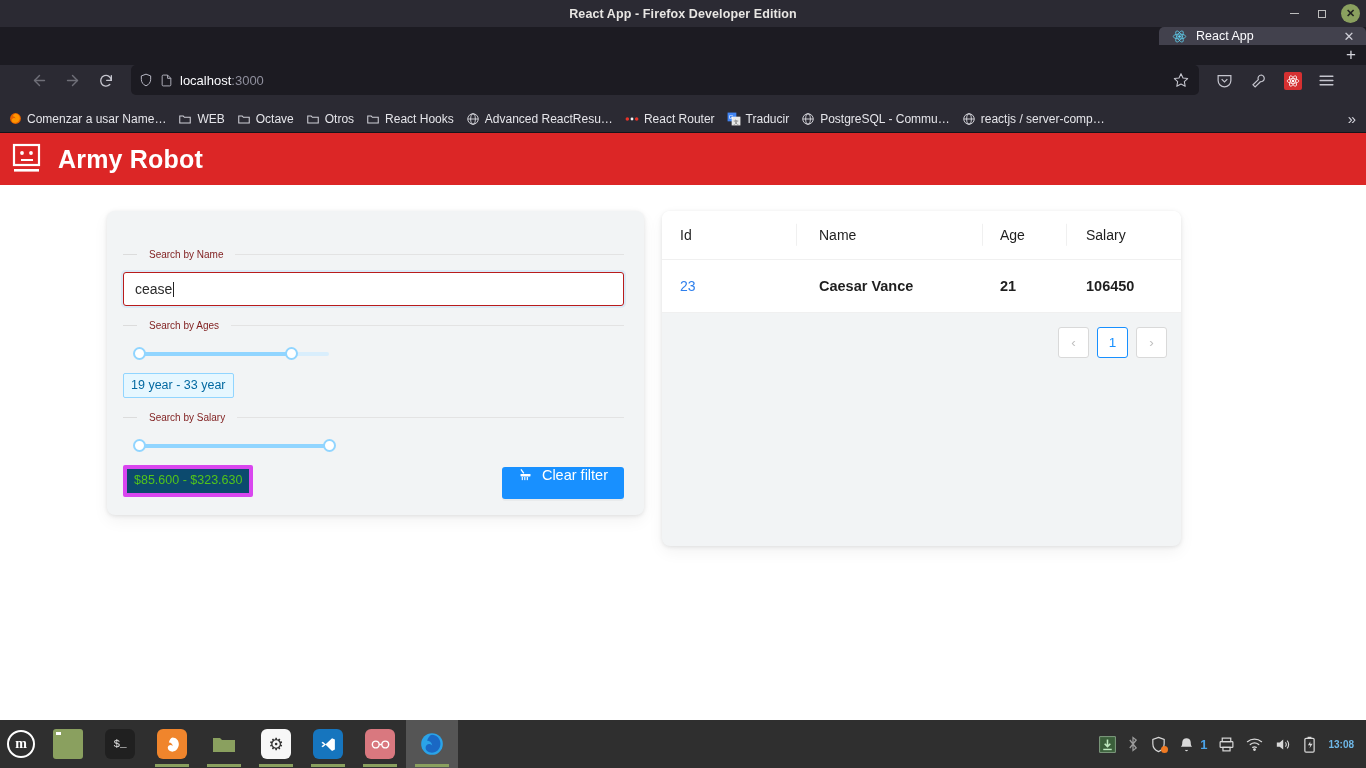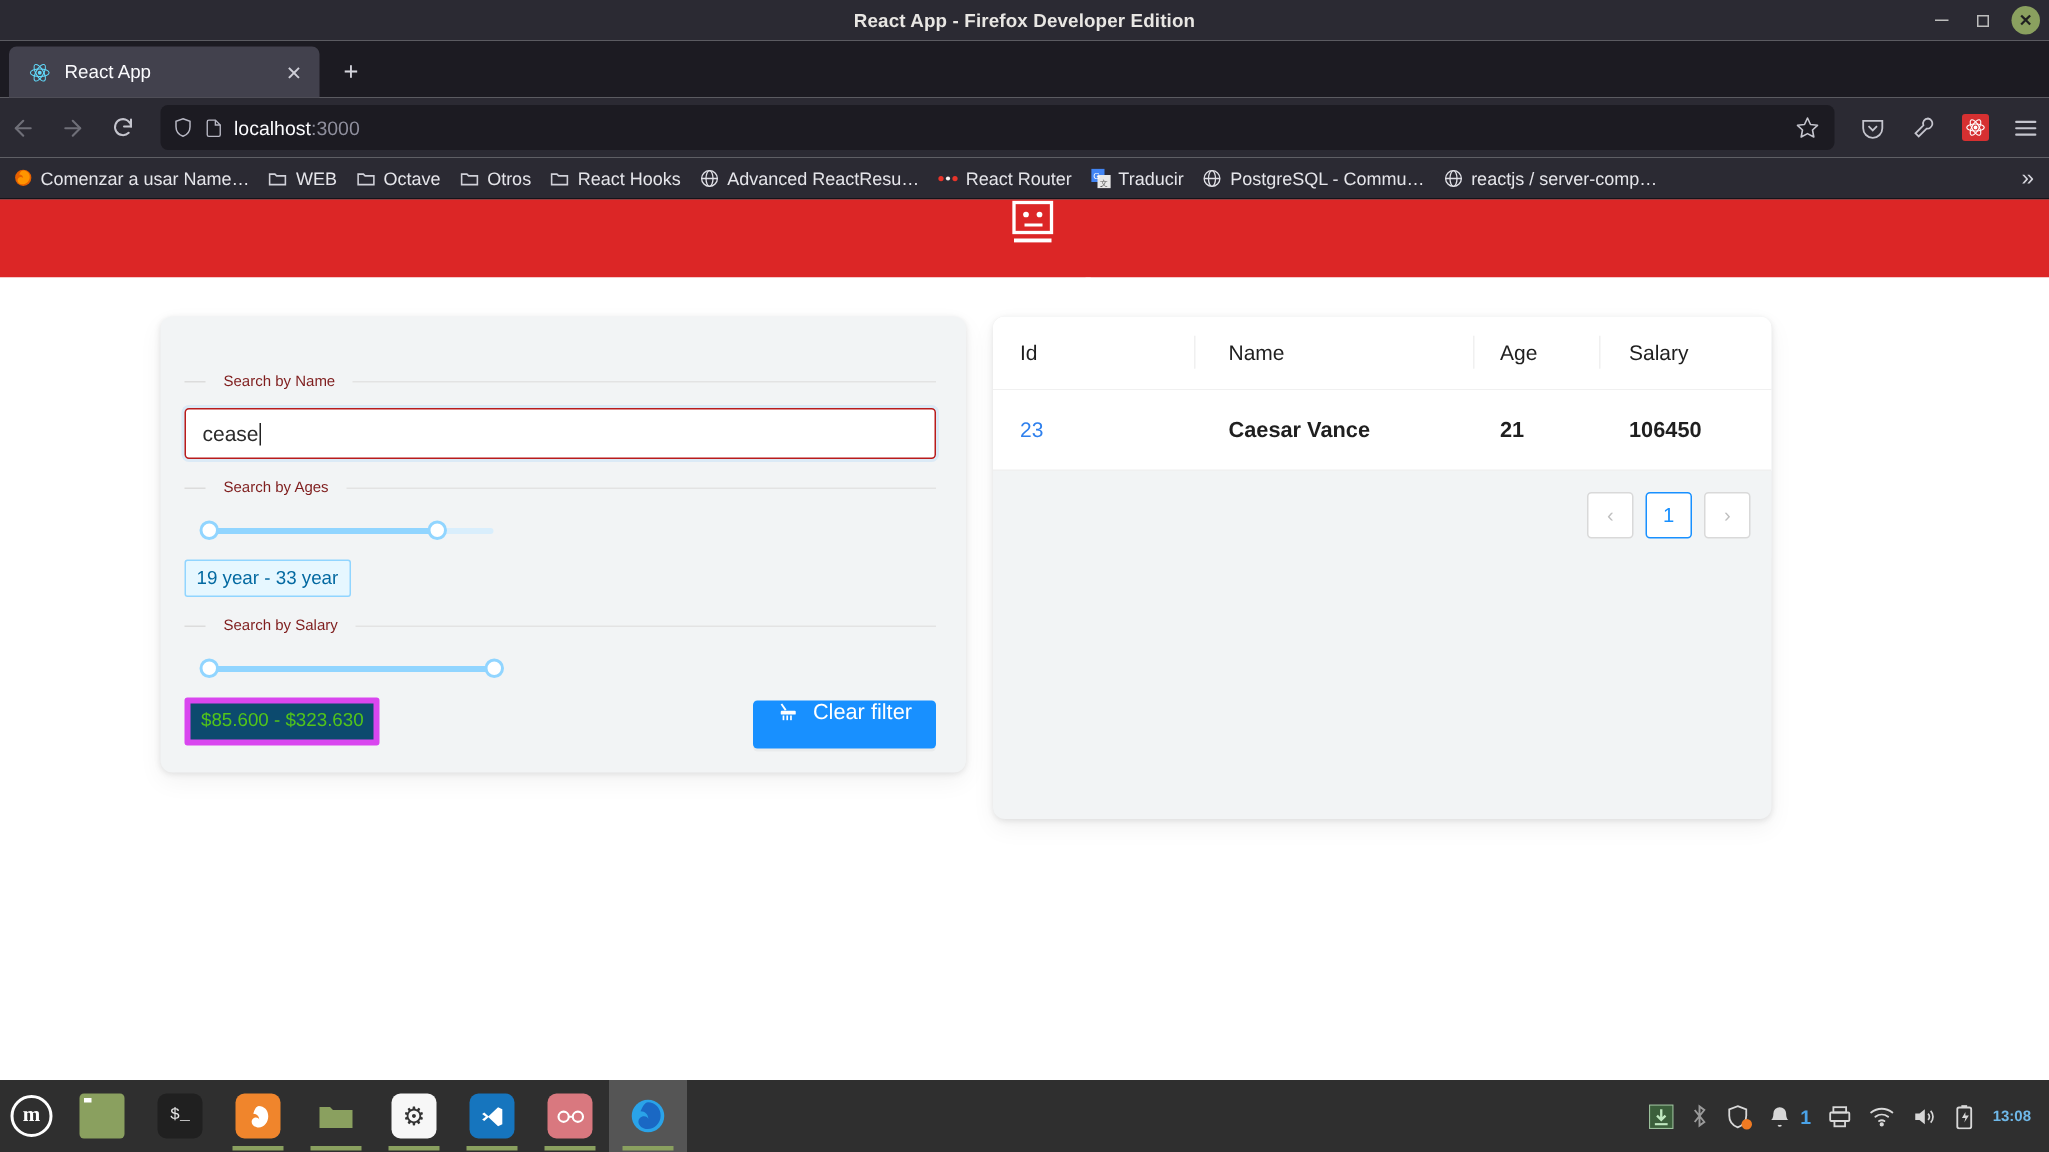--- a/index.html
+++ b/index.html
@@ -32,21 +32,21 @@
     background: #8aa05f; color: #1f2021; font-size: 11px;
     font-weight: bold; display: flex; align-items: center;
     justify-content: center; margin-left: 4px;
   }
   .mini-dash { display:block; width:9px; height:1.5px; background:#bdbdbd; }
   .mini-sq { display:block; width:8px; height:8px; border:1.5px solid #bdbdbd; transform:rotate(0deg); }
 
   
   .tabstrip {
     height: 38px; background: #1c1b22; display: flex;
-    align-items: flex-end; padding-left: 6px;
+    align-items: flex-end; padding-left: 6px; flex-direction: column;
   }
   .tab {
     width: 207px; height: 34px; background: #42414d;
     border-radius: 5px 5px 0 0; display: flex; align-items: center;
     padding: 0 8px 0 12px; gap: 9px; position: relative;
   }
   .tab-favicon {
     width: 16px; height: 16px; display:flex; align-items:center; justify-content:center;
   }
   .tab-label {
@@ -59,21 +59,21 @@
   }
   .new-tab {
     width: 30px; height: 30px; margin-left: 6px; margin-bottom: 2px;
     display: flex; align-items: center; justify-content: center;
     color: #d5d5dd; font-size: 17px; border-radius: 4px;
   }
 
   
   .navbar {
     height: 40px; background: #2b2a33; display: flex;
-    align-items: center; padding: 0 0; gap: 2px;
+    align-items: flex-start; padding: 0 24px; gap: 2px;
   }
   .nav-btn {
     width: 31px; height: 31px; display: flex; align-items: center;
     justify-content: center; color: #c5c5ce; border-radius: 4px;
   }
   .nav-btn.dim { color: #6f6f78; }
   .urlbar {
     flex: 1; height: 30px; background: #1c1b22; border-radius: 5px;
     margin: 0 8px; display: flex; align-items: center; padding: 0 8px;
     gap: 7px;
@@ -101,21 +101,21 @@
   .bm-label { font-size: 12px; color: #e5e5ea; }
   .bm-ico { width: 14px; height: 14px; display:flex; align-items:center; justify-content:center; }
   .bm-chev {
     margin-left: auto; color: #d5d5dd; font-size: 15px; padding: 0 8px;
     display:flex; align-items:center;
   }
 
   
   .app-header {
     height: 52px; background: #dc2626; display: flex; align-items: center;
-    padding-left: 12px; gap: 16px; flex-direction: column;
+    padding-left: 12px; gap: 16px;
   }
   .robot-icon { width: 30px; height: 32px; }
   .app-title {
     font-size: 25px; color: #ffffff; font-weight: bold; letter-spacing: 0.2px;
   }
 
   
   .page { background: #ffffff; height: 661px; padding: 26px 0 0 0; }
   .row {
     display: flex; gap: 8px; padding: 0 107px 0 107px; align-items: flex-start;

